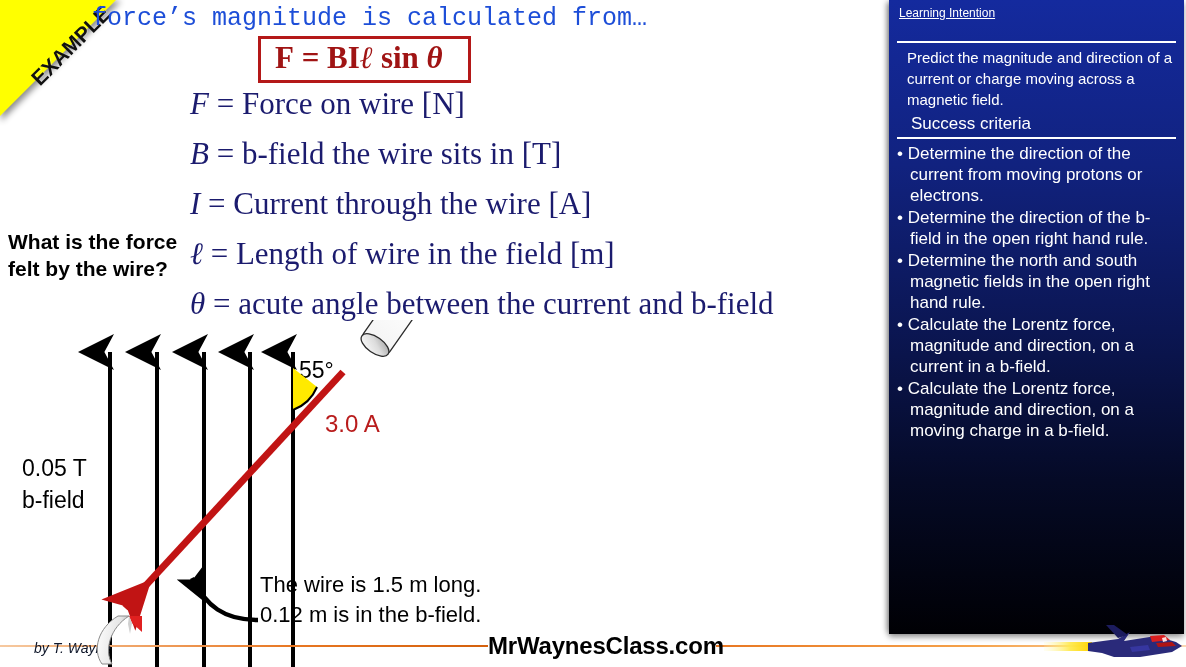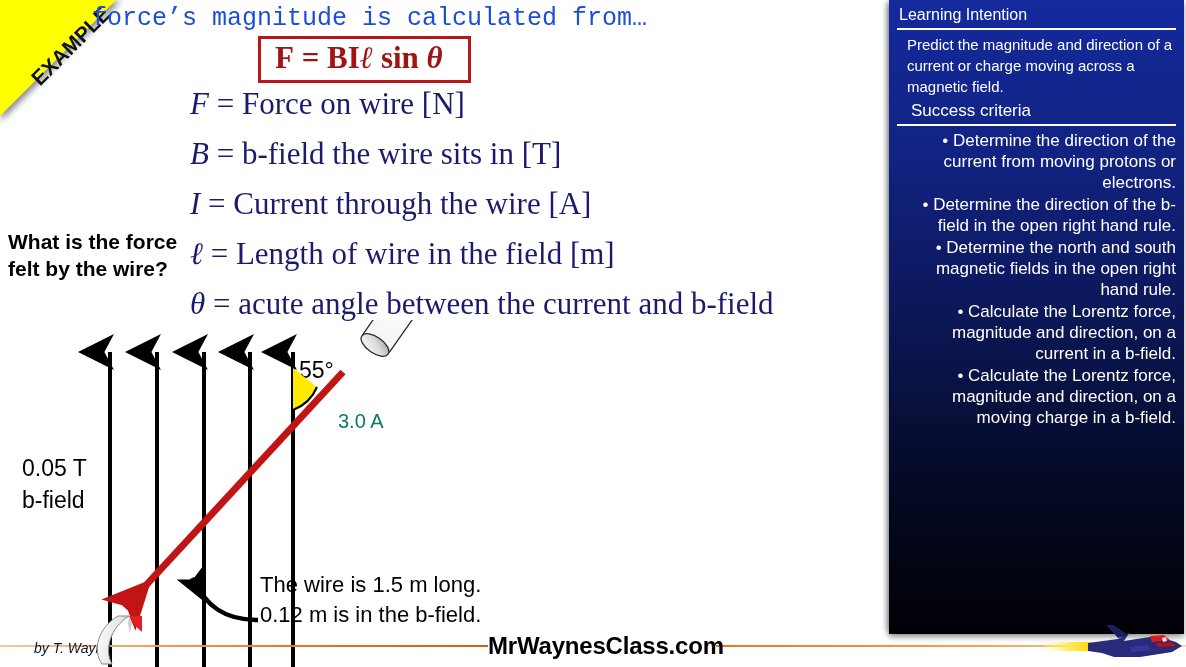--- a/index.html
+++ b/index.html
@@ -75,21 +75,21 @@
 
   
   #bfield-label{
     position:absolute;left:22px;top:452px;
     font-size:23px;line-height:32px;color:#000;
   }
 
   
   #current-label{
     position:absolute;left:325px;top:410px;
-    font-size:20px;color:#0f766e;font-weight:normal;margin-left:13px;
+    font-size:24px;color:#b91c1c;font-weight:normal;
   }
   
   #angle-label{
     position:absolute;left:299px;top:357px;
     font-size:23px;color:#000;
   }
 
   
   #wire-note{
     position:absolute;left:260px;top:570px;
@@ -101,37 +101,37 @@
 
   
   #panel{
     position:absolute;left:889px;top:0;width:295px;height:634px;
     background:linear-gradient(180deg,#142a9e 0%,#11227f 26%,#0b1653 52%,#050a26 76%,#000004 100%);
     box-shadow:-4px 0 6px -2px rgba(0,0,0,.35), 0 3px 6px rgba(0,0,0,.4);
     color:#fff;
     overflow:hidden;
   }
   #panel .pnl-head{
-    font-size:16px;padding:6px 0 4px 10px;color:#fff;
+    font-size:12px;padding:6px 0 21px 10px;color:#fff;text-decoration:underline;
   }
   #panel hr.rule{
     border:0;border-top:2px solid #ffffff;margin:0 8px 0 8px;
   }
   #panel .pnl-body{
     font-size:15px;line-height:21px;padding:4px 8px 2px 18px;
   }
   #panel .pnl-sub{
     font-size:17px;padding:2px 0 3px 22px;color:#fff;
   }
   #panel ul{
     margin:0;padding:4px 8px 0 8px;list-style:none;
   }
   #panel ul li{
     font-size:17px;line-height:21px;margin:0 0 1px 0;
-    padding-left:13px;text-indent:-13px;text-align:right;
+    padding-left:13px;text-indent:-13px;
   }
   #panel ul li:before{content:"\2022\00a0";}
 
   
   #footer-rule-left{
     position:absolute;left:0;top:645px;width:488px;height:2px;
     background:linear-gradient(90deg,#f6c9a0 0%,#e87722 60%,#d4600c 100%);
   }
   #footer-rule-right{
     position:absolute;left:716px;top:645px;width:470px;height:2px;

